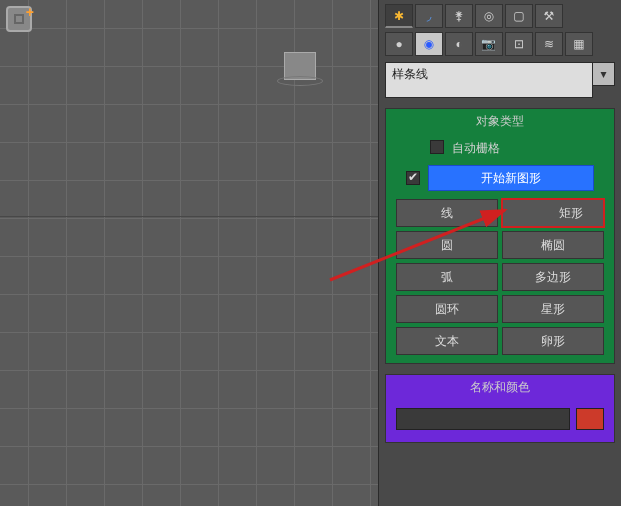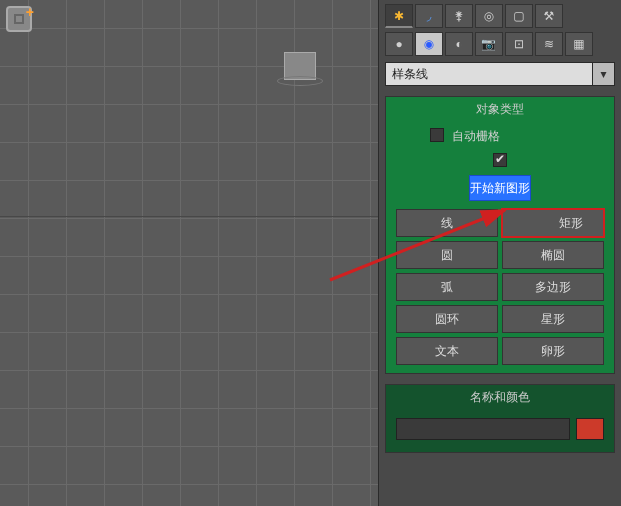--- a/index.html
+++ b/index.html
@@ -18,37 +18,37 @@
 .vp-object .disc { width: 46px; height: 10px; border: 1px solid #787878; border-radius: 50%; margin-top: -4px; margin-left: -3px; }
 
 .panel { position: absolute; right: 0; top: 0; width: 243px; height: 506px; background: #494949; border-left: 1px solid #2a2a2a; padding: 4px 6px; }
 .tab-row, .sub-row { display: flex; gap: 2px; margin-bottom: 4px; }
 .tab-btn, .sub-btn { width: 28px; height: 24px; background: #555; border: 1px solid #333; display: flex; align-items: center; justify-content: center; cursor: pointer; }
 .tab-btn.active { background: #3f3f3f; border-bottom: 2px solid #888; }
 .sub-btn { background: #555; }
 .sub-btn.active { background: #c8c8c8; }
 
 .dropdown { display: flex; margin: 6px 0 10px; }
-.dropdown .dd-display { flex: 1; height: 24px; background: #ddd; color: #222; border: 1px solid #2a2a2a; padding: 3px 6px; }
+.dropdown .dd-display { flex: 1; height: 36px; background: #ddd; color: #222; border: 1px solid #2a2a2a; padding: 3px 6px; }
 .dropdown .dd-arrow { width: 22px; height: 24px; background: #bbb; border: 1px solid #2a2a2a; border-left: none; display: flex; align-items: center; justify-content: center; color: #333; }
 
 .rollout { border: 1px solid #333; background: #15803d; margin-bottom: 10px; padding-bottom: 8px; position: relative; }
 .rollout-title { text-align: center; padding: 4px 0 8px; color: #ccc; }
 .cb-row { display: flex; align-items: flex-start; gap: 8px; padding: 2px 0 8px 44px; }
 .cb-box { width: 14px; height: 14px; background: #3a3a3a; border: 1px solid #222; }
-.newshape-row { display: flex; align-items: center; gap: 8px; padding: 0 20px 8px 20px; flex-direction: column; }
+.newshape-row { display: flex; align-items: center; gap: 8px; padding: 0 20px 8px 20px; }
 .newshape-row .chk { width: 14px; height: 14px; background: #3a3a3a; border: 1px solid #222; position: relative; }
 .newshape-row .chk::after { content: '✔'; position: absolute; left: 1px; top: -2px; font-size: 12px; color: #ddd; }
 .newshape-btn { flex: 1; height: 26px; background: #2872ff; color: #fff; border: 1px solid #1a4acc; text-align: center; line-height: 24px; cursor: pointer; }
 
 .grid2 { display: grid; grid-template-columns: 1fr 1fr; gap: 4px; padding: 0 10px; }
 .gbtn { height: 28px; background: #565656; border: 1px solid #333; color: #ddd; text-align: center; line-height: 26px; cursor: pointer; }
 .gbtn.highlight { outline: 2px solid #d02020; outline-offset: -1px; padding-left: 36px; }
 
-.rollout2 { border: 1px solid #333; background: #14532d; padding-bottom: 8px; }
+.rollout2 { border: 1px solid #333; background: #6d28d9; padding-bottom: 8px; }
 .name-row { display: flex; gap: 6px; padding: 4px 10px; align-items: center; }
 .name-input { flex: 1; height: 22px; background: #3a3a3a; border: 1px solid #222; }
 .swatch { width: 28px; height: 22px; background: #cc3a2a; border: 1px solid #222; }
 
 .arrow-overlay { position: absolute; pointer-events: none; z-index: 5; }
 </style>
 </head>
 <body>
 
 <div class="viewport">

